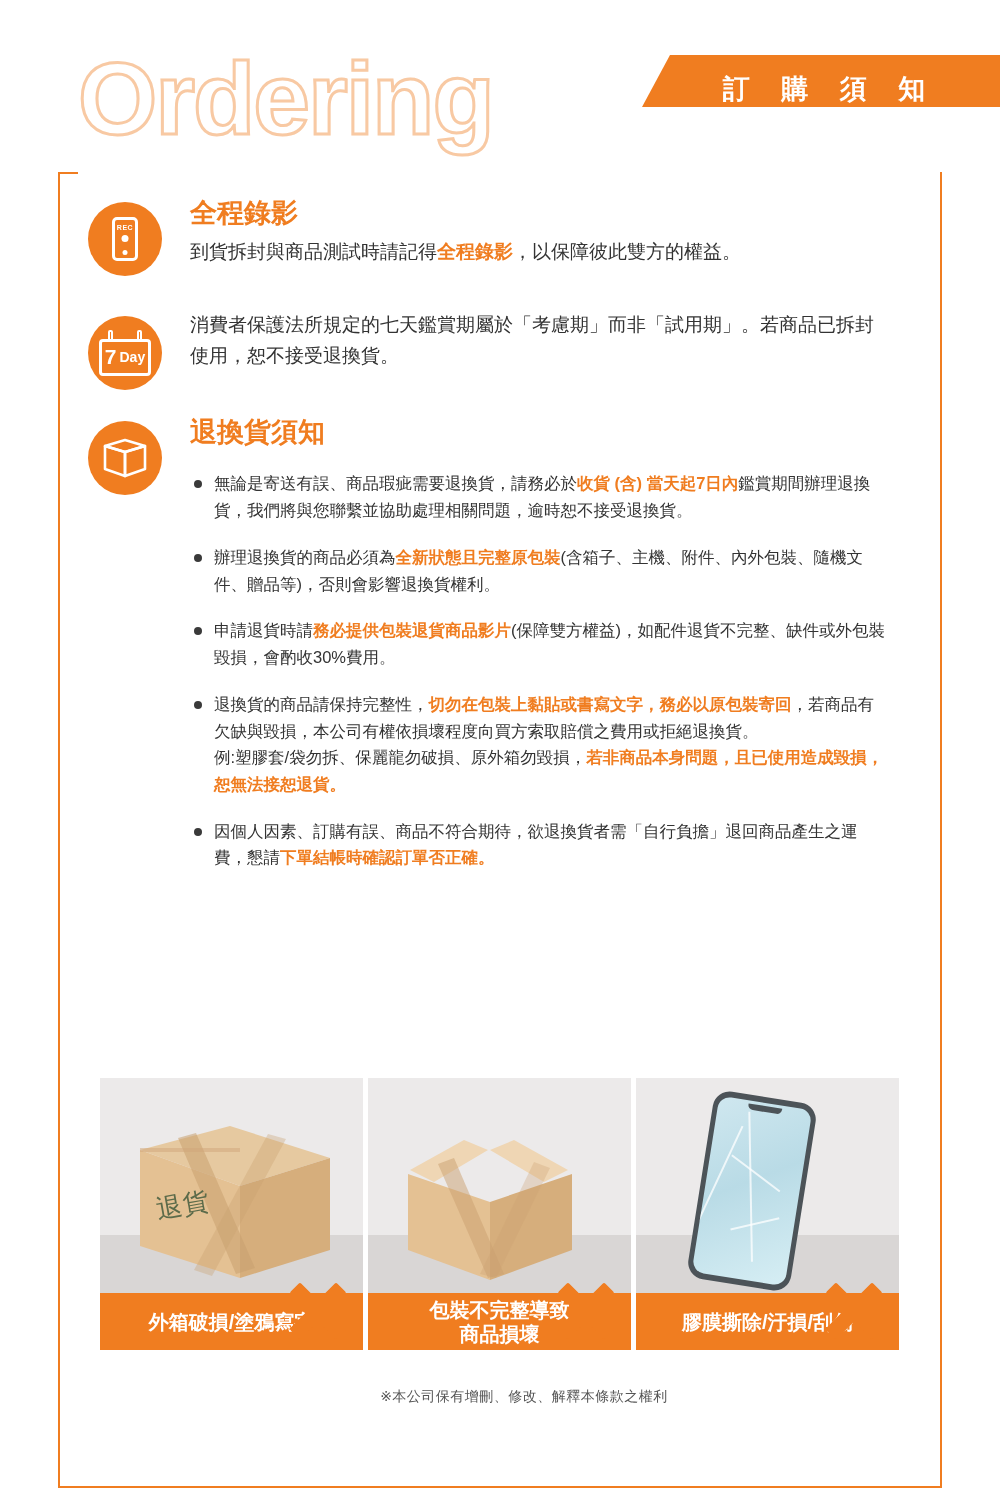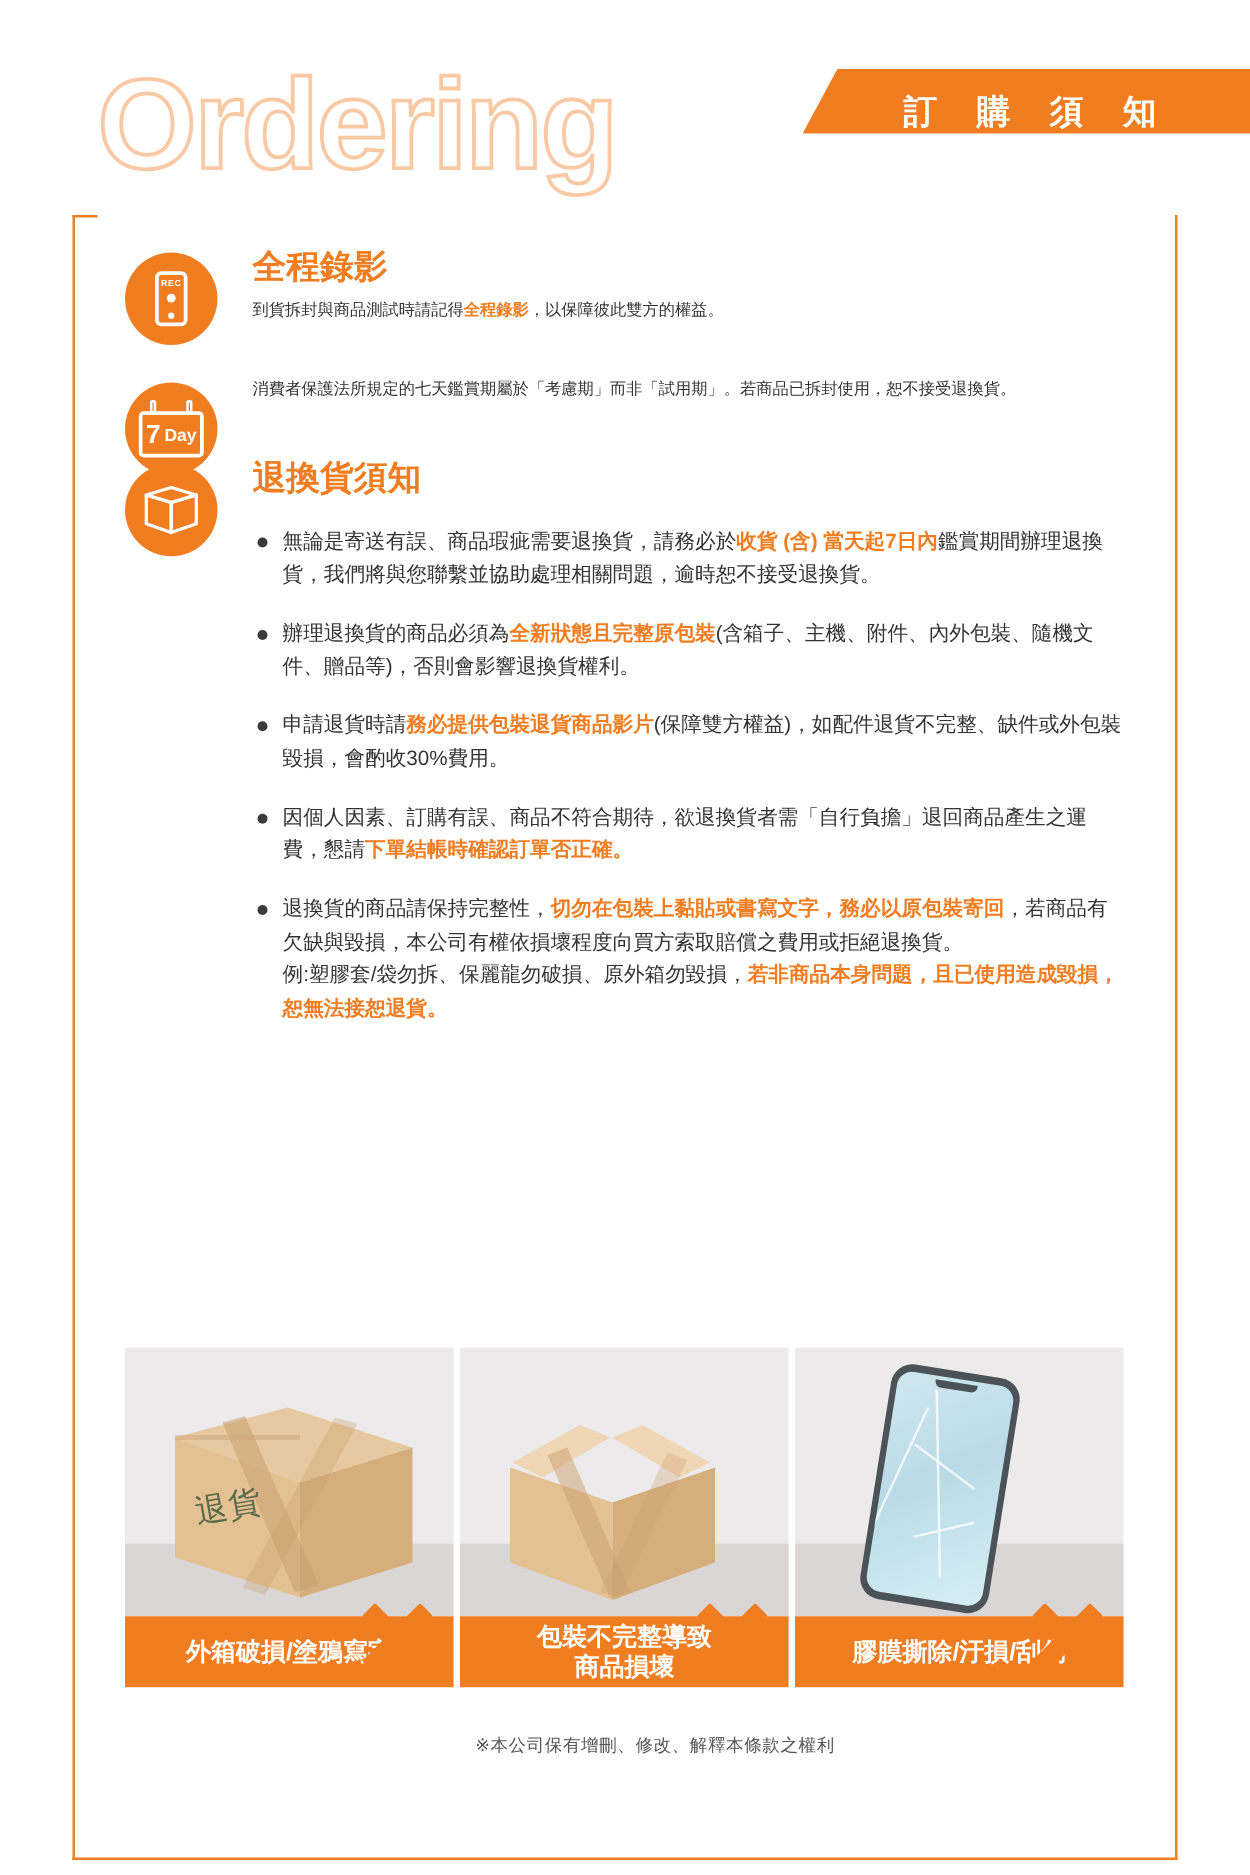--- a/index.html
+++ b/index.html
@@ -58,21 +58,21 @@
   .frame-top-left {
     position: absolute;
     left: 58px; top: 172px;
     width: 20px; height: 2px;
     background: #f07d20;
   }
 
   
   .content {
     position: absolute;
-    left: 100px; top: 196px;
+    left: 88px; top: 196px;
     width: 800px;
   }
 
   .section {
     position: relative;
     margin-bottom: 24px;
   }
   .sec-icon {
     position: absolute;
     left: 0; top: 6px;
@@ -83,21 +83,21 @@
   }
   .sec-body { margin-left: 102px; }
   .sec-title {
     font-size: 27px;
     font-weight: bold;
     color: #f07d20;
     line-height: 1.3;
     margin-bottom: 6px;
   }
   .sec-text {
-    font-size: 13px;
+    font-size: 19px;
     color: #333333;
     line-height: 1.62;
   }
   .hl { color: #f07d20; font-weight: bold; }
 
   
   .phone-icon {
     width: 26px; height: 44px;
     border: 3px solid #ffffff;
     border-radius: 5px;
@@ -340,25 +340,25 @@
           <li>
             <span>無論是寄送有誤、商品瑕疵需要退換貨，請務必於</span><span class="hl">收貨 (含) 當天起7日內</span><span>鑑賞期間辦理退換貨，我們將與您聯繫並協助處理相關問題，逾時恕不接受退換貨。</span>
           </li>
           <li>
             <span>辦理退換貨的商品必須為</span><span class="hl">全新狀態且完整原包裝</span><span>(含箱子、主機、附件、內外包裝、隨機文件、贈品等)，否則會影響退換貨權利。</span>
           </li>
           <li>
             <span>申請退貨時請</span><span class="hl">務必提供包裝退貨商品影片</span><span>(保障雙方權益)，如配件退貨不完整、缺件或外包裝毀損，會酌收30%費用。</span>
           </li>
           <li>
-            <span>因個人因素、訂購有誤、商品不符合期待，欲退換貨者需「自行負擔」退回商品產生之運費，懇請</span><span class="hl">下單結帳時確認訂單否正確。</span>
+            <span>退換貨的商品請保持完整性，</span><span class="hl">切勿在包裝上黏貼或書寫文字，務必以原包裝寄回</span><span>，若商品有欠缺與毀損，本公司有權依損壞程度向買方索取賠償之費用或拒絕退換貨。</span><br>
+            <span>例:塑膠套/袋勿拆、保麗龍勿破損、原外箱勿毀損，</span><span class="hl">若非商品本身問題，且已使用造成毀損，恕無法接恕退貨。</span>
           </li>
           <li>
-            <span>退換貨的商品請保持完整性，</span><span class="hl">切勿在包裝上黏貼或書寫文字，務必以原包裝寄回</span><span>，若商品有欠缺與毀損，本公司有權依損壞程度向買方索取賠償之費用或拒絕退換貨。</span><br>
-            <span>例:塑膠套/袋勿拆、保麗龍勿破損、原外箱勿毀損，</span><span class="hl">若非商品本身問題，且已使用造成毀損，恕無法接恕退貨。</span>
+            <span>因個人因素、訂購有誤、商品不符合期待，欲退換貨者需「自行負擔」退回商品產生之運費，懇請</span><span class="hl">下單結帳時確認訂單否正確。</span>
           </li>
         </ul>
       </div>
     </div>
   </div>
 
   <div class="photos">
 
     <div class="photo-cell">
       <div class="photo-img">

